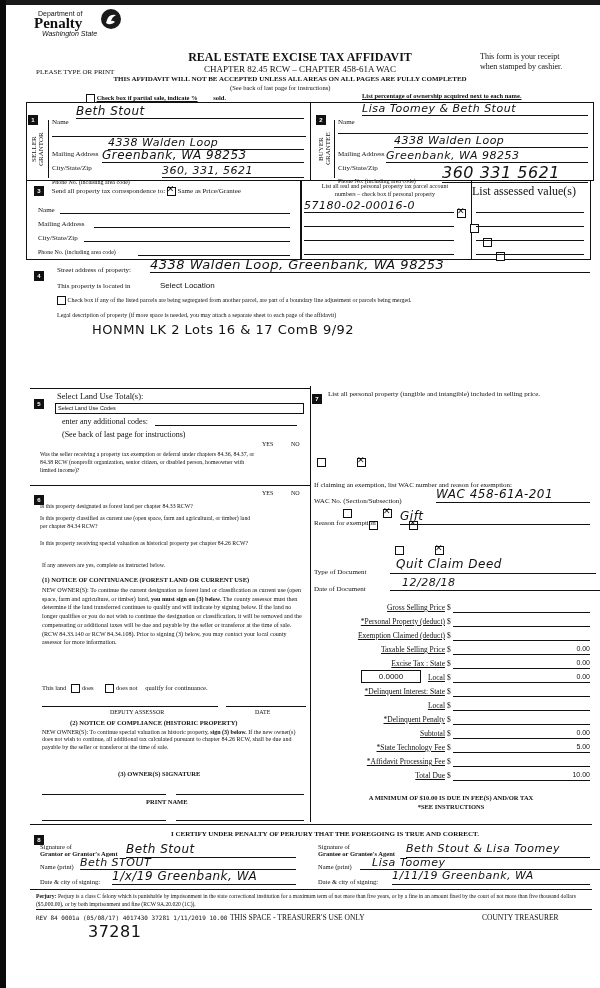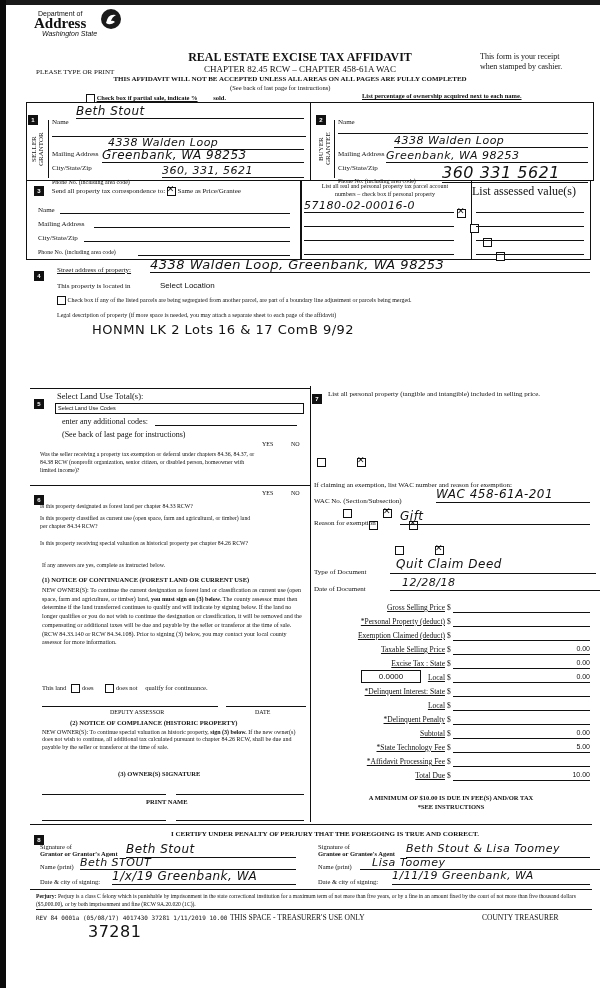--- a/index.html
+++ b/index.html
@@ -25,21 +25,21 @@
 <body>
 
 
 
 <div class="topbar"></div>
 <div class="leftbar"></div>
 
 
 <div class="abs" style="left:34px;top:10px;width:100px;">
   <div style="font-family:'Liberation Sans',sans-serif;font-size:7px;margin-left:4px;">Department of</div>
-  <div style="font-family:'Liberation Serif',serif;font-size:15px;font-weight:bold;line-height:13px;">Address</div>
+  <div style="font-family:'Liberation Serif',serif;font-size:15px;font-weight:bold;line-height:13px;">Penalty</div>
   <div style="font-family:'Liberation Sans',sans-serif;font-style:italic;font-size:7px;margin-left:8px;">Washington State</div>
   <svg class="abs" style="left:66px;top:-2px;" width="22" height="22" viewBox="0 0 22 22">
     <circle cx="11" cy="11" r="10" fill="#1a1a1a"></circle>
     <path d="M6 15 Q8 5 16 7 Q12 9 11 13 Q13 12 15 14 Q10 18 6 15Z" fill="#fff"></path>
   </svg>
 </div>
 <div class="abs sm" style="left:36px;top:68px;font-size:7px;">PLEASE TYPE OR PRINT</div>
 
 <div class="abs b" style="left:150px;top:50px;width:300px;text-align:center;font-size:12px;">REAL ESTATE EXCISE TAX AFFIDAVIT</div>
 <div class="abs" style="left:150px;top:64px;width:300px;text-align:center;font-size:9px;">CHAPTER 82.45 RCW – CHAPTER 458-61A WAC</div>
@@ -86,20 +86,21 @@
 </div>
 
 
 <div class="abs" style="left:316px;top:108px;"><span class="num">2</span></div>
 <div class="abs" style="left:316px;top:120px;width:18px;height:58px;border-right:1px solid #111;display:flex;justify-content:center;">
   <div class="vlabel">BUYER</div>
   <div class="vlabel">GRANTEE</div>
 </div>
 <div class="abs" style="left:338px;top:110px;width:250px;">
   <span class="sm">Name</span>
+  <span class="abs line hand" style="left:24px;top:-8px;width:226px;font-size:11px;">Lisa Toomey &amp; Beth Stout</span>
 </div>
 <div class="abs line" style="left:338px;top:133px;width:250px;"></div>
 <div class="abs" style="left:338px;top:142px;width:250px;">
   <span class="sm">Mailing Address</span>
   <span class="abs line hand" style="left:56px;top:-8px;width:194px;font-size:11px;">4338 Walden Loop</span>
 </div>
 <div class="abs" style="left:338px;top:156px;width:250px;">
   <span class="sm">City/State/Zip</span>
   <span class="abs line hand" style="left:48px;top:-7px;width:202px;font-size:11px;">Greenbank, WA 98253</span>
 </div>
@@ -141,21 +142,21 @@
 <div class="abs line" style="left:304px;top:254px;width:150px;"></div>
 <span class="abs box" style="left:457px;top:246px;"></span>
 
 <div class="abs line" style="left:476px;top:212px;width:108px;"></div>
 <div class="abs line" style="left:476px;top:226px;width:108px;"></div>
 <div class="abs line" style="left:476px;top:240px;width:108px;"></div>
 <div class="abs line" style="left:476px;top:254px;width:108px;"></div>
 
 
 <div class="abs" style="left:34px;top:264px;"><span class="num">4</span></div>
-<div class="abs sm" style="left:57px;top:266px;text-decoration:underline;">Street address of property:</div>
+<div class="abs sm" style="left:57px;top:266px;">Street address of property:</div>
 <div class="abs line hand" style="left:150px;top:257px;width:440px;height:15px;font-size:13px;">4338 Walden Loop, Greenbank, WA 98253</div>
 <div class="abs sm" style="left:57px;top:282px;">This property is located in</div>
 <div class="abs" style="left:160px;top:281px;font-family:'Liberation Sans',sans-serif;font-size:8px;">Select Location</div>
 <div class="abs xs" style="left:57px;top:296px;">
   <span class="box"></span>
   <span>Check box if any of the listed parcels are being segregated from another parcel, are part of a boundary line adjustment or parcels being merged.</span>
 </div>
 <div class="abs xs" style="left:57px;top:312px;">Legal description of property (if more space is needed, you may attach a separate sheet to each page of the affidavit)</div>
 <div class="abs hand" style="left:92px;top:322px;font-size:13px;font-style:normal;">HONMN LK 2 Lots 16 &amp; 17 ComB 9/92</div>
 

